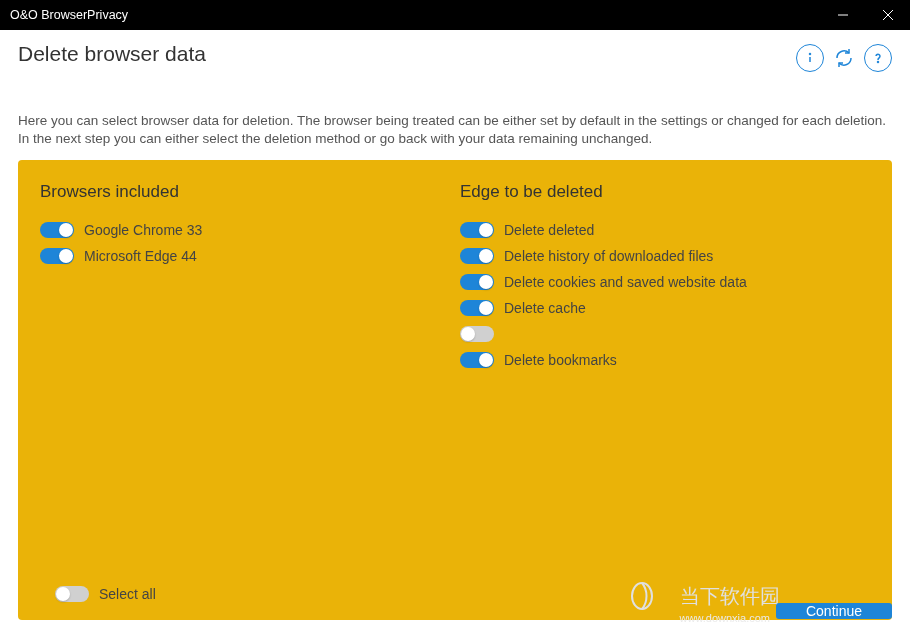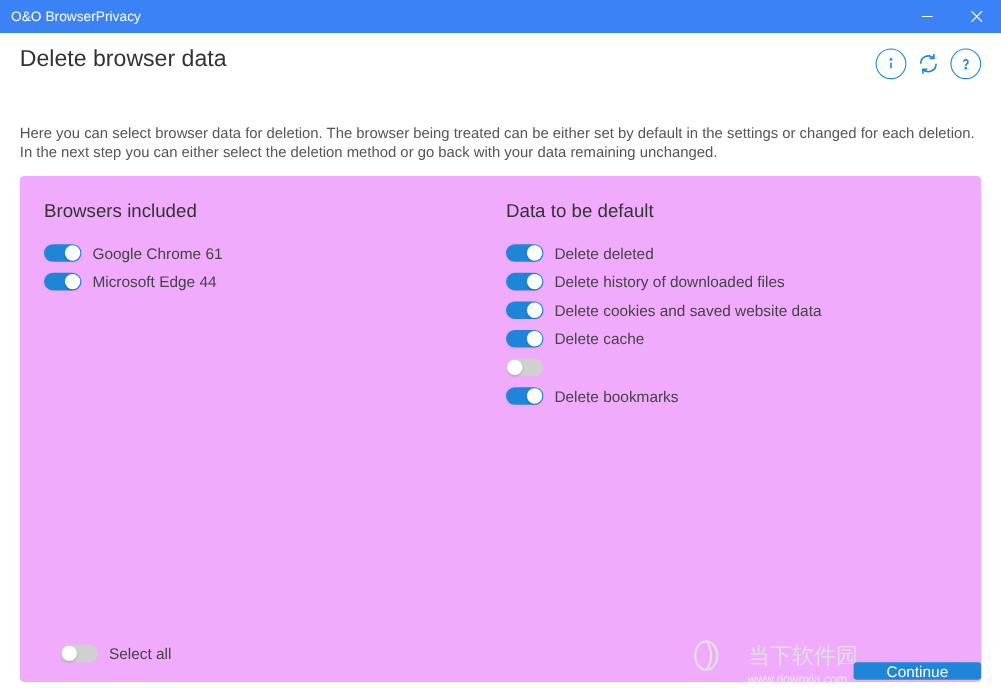--- a/index.html
+++ b/index.html
@@ -9,21 +9,21 @@
     }
     body {
       font-family: "Segoe UI", Tahoma, Geneva, sans-serif;
       background: #ffffff;
       width: 910px;
       height: 634px;
       overflow: hidden;
       position: relative;
     }
     .titlebar {
-      background: #3b82f6;
+      background: #000000;
       height: 30px;
       display: flex;
       align-items: center;
       padding-left: 10px;
       color: #fff;
       font-size: 12.5px;
       position: relative;
     }
     .titlebar-controls {
       position: absolute;
@@ -74,21 +74,21 @@
     .circle-icon.noborder { border: none; }
     .desc {
       font-size: 13.5px;
       color: #555;
       line-height: 1.35;
       margin-bottom: 12px;
       max-width: 870px;
       margin-top: 40px;
     }
     .panel {
-      background: #f0abfc;
+      background: #eab308;
       border-radius: 4px;
       padding: 22px 22px 18px 22px;
       height: 460px;
       display: flex;
       flex-direction: column;
       position: relative;
     }
     .columns {
       display: flex;
       flex: 1;
@@ -231,32 +231,32 @@
 
   <div class="panel">
     <div class="columns">
       <div class="col">
         <div class="section-title">Browsers included</div>
         <div id="browsers-list">
             <div class="toggle-row">
               <div class="toggle on">
                 <div class="toggle-knob"></div>
               </div>
-              <span class="toggle-label">Google Chrome 61</span>
+              <span class="toggle-label">Google Chrome 33</span>
             </div>
             <div class="toggle-row">
               <div class="toggle on">
                 <div class="toggle-knob"></div>
               </div>
               <span class="toggle-label">Microsoft Edge 44</span>
             </div>
           </div>
       </div>
       <div class="col col-right">
-        <div class="section-title">Data to be default</div>
+        <div class="section-title">Edge to be deleted</div>
         <div id="data-list">
             <div class="toggle-row">
               <div class="toggle on">
                 <div class="toggle-knob"></div>
               </div>
               <span class="toggle-label">Delete deleted</span>
             </div>
             <div class="toggle-row">
               <div class="toggle on">
                 <div class="toggle-knob"></div>

